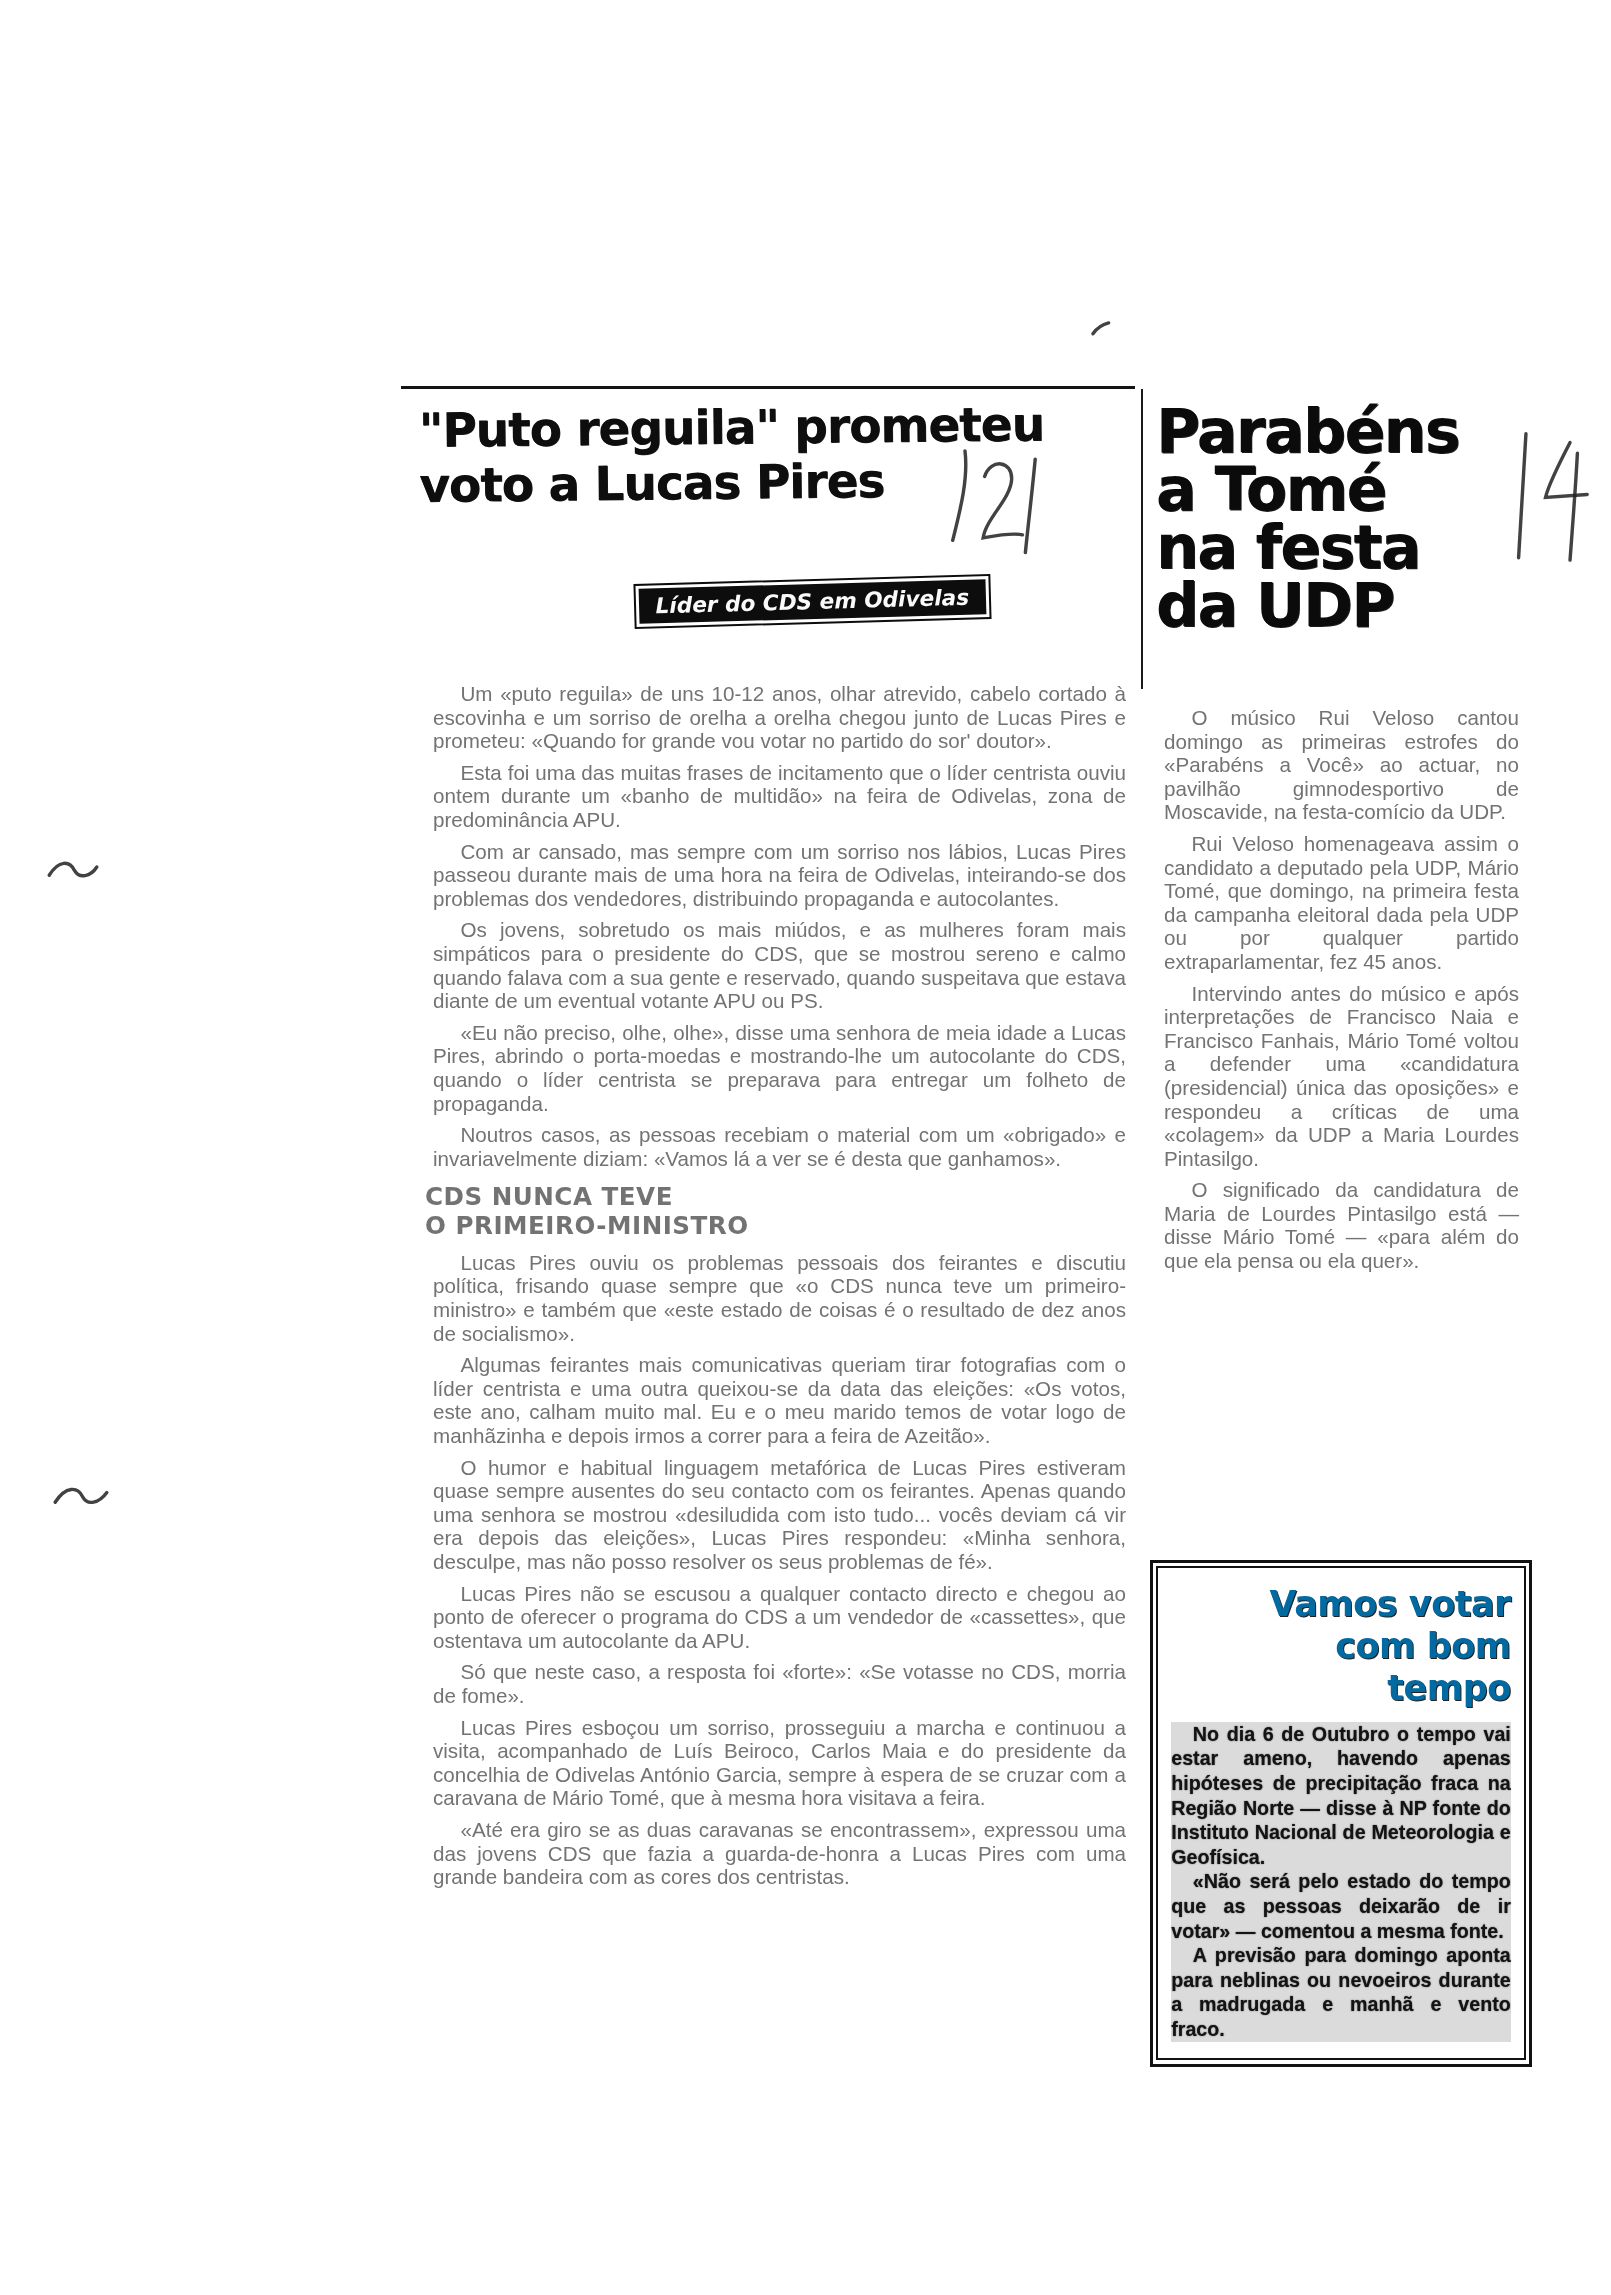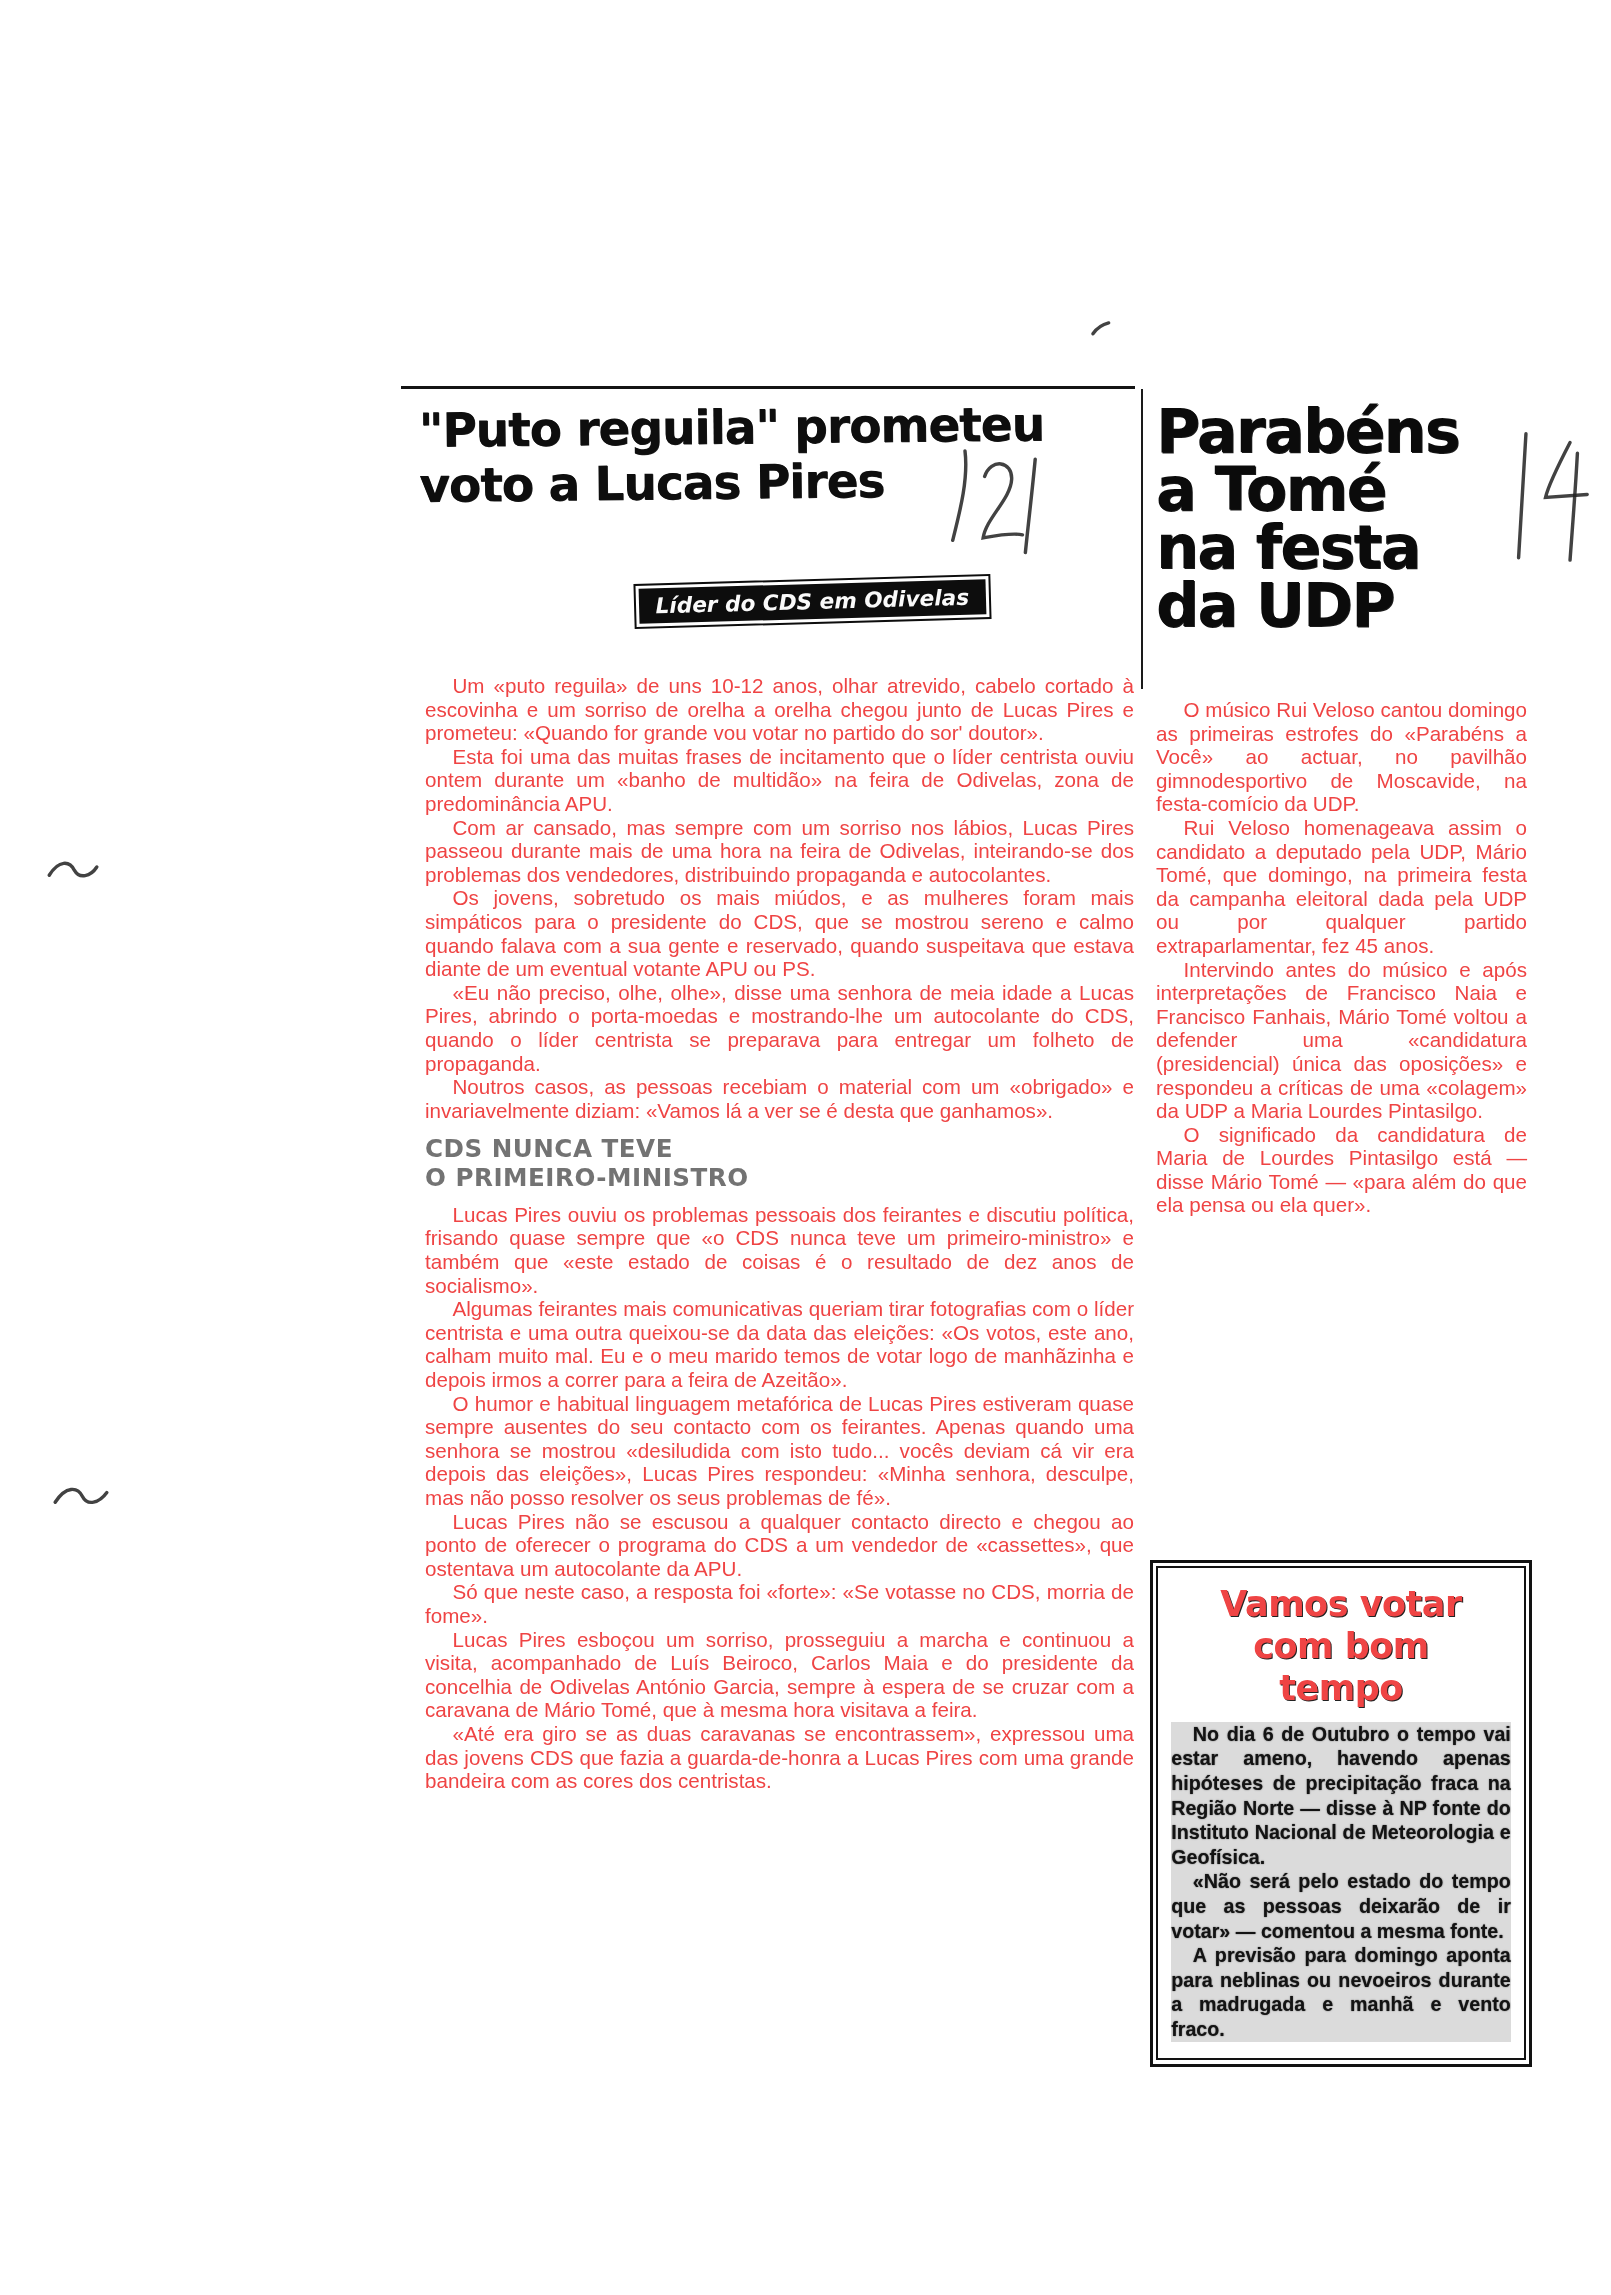--- a/index.html
+++ b/index.html
@@ -37,23 +37,23 @@
     background:#0d0d0d;color:#fafafa;
     font-family:"DejaVu Sans", sans-serif;
     font-weight:bold;font-style:italic;
     font-size:21.6px;line-height:25.5px;
     padding:4.9px 16.7px;white-space:nowrap;
   }
   .left-body{
     position:absolute;left:425px;top:674px;width:709px;
   }
   .p{
-    margin:0;text-indent:27.5px;
+    margin:8px;text-indent:27.5px;
     font-size:20.6px;line-height:23.6px;
-    text-align:justify;color:#ef4444;
+    text-align:justify;color:#737373;
   }
   .subhead{
     font-family:"DejaVu Sans", sans-serif;
     font-weight:bold;font-size:24.6px;line-height:28.5px;
     letter-spacing:0.5px;color:#737373;
     margin:12.8px 0 10.8px 0;
   }
   .byline{
     margin-top:7.9px;padding-right:34px;
     text-align:right;font-weight:bold;
@@ -77,21 +77,21 @@
     border:3.4px solid #121212;
     padding:3.4px;background:#fff;
   }
   .weather-inner{
     border:2px solid #121212;
     padding:14.7px 12.8px 16.7px 12.8px;
   }
   .wx-head{
     font-family:"DejaVu Sans", sans-serif;
     font-weight:bold;font-size:35px;line-height:42px;
-    text-align:center;color:#ef4444;
+    text-align:right;color:#0369a1;
     letter-spacing:-0.5px;
     text-shadow:1px 0.5px 0 #222;
     margin-bottom:12.8px;
   }
   .wx-p{
     margin:0;text-indent:21.6px;
     font-size:19.7px;line-height:24.6px;font-weight:bold;
     text-align:justify;color:#131313;
     text-shadow:0 0 1px rgba(0,0,0,0.45);
   }

